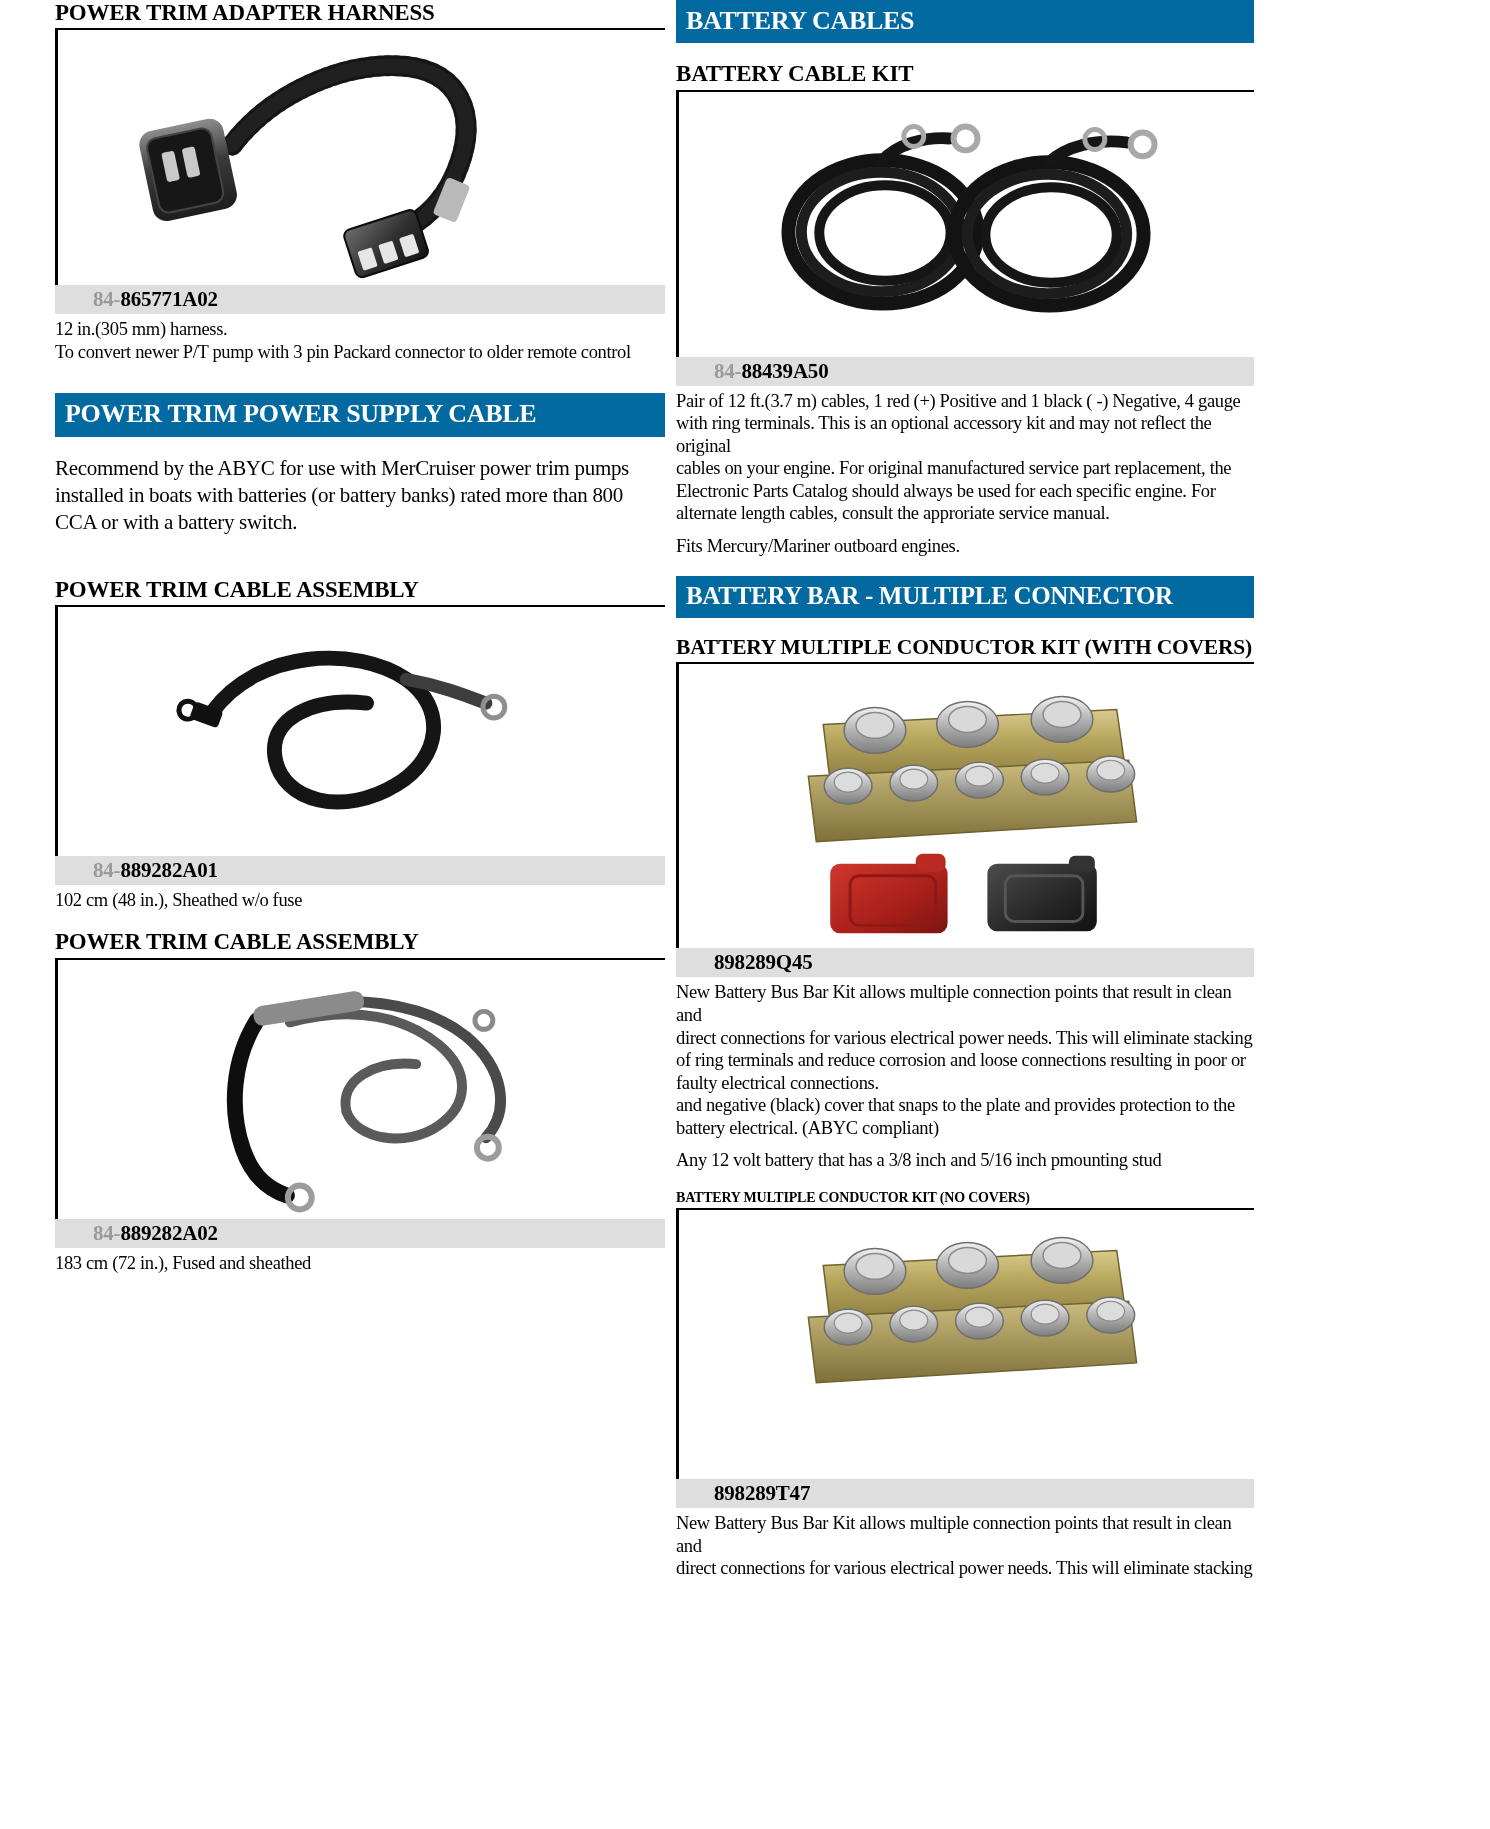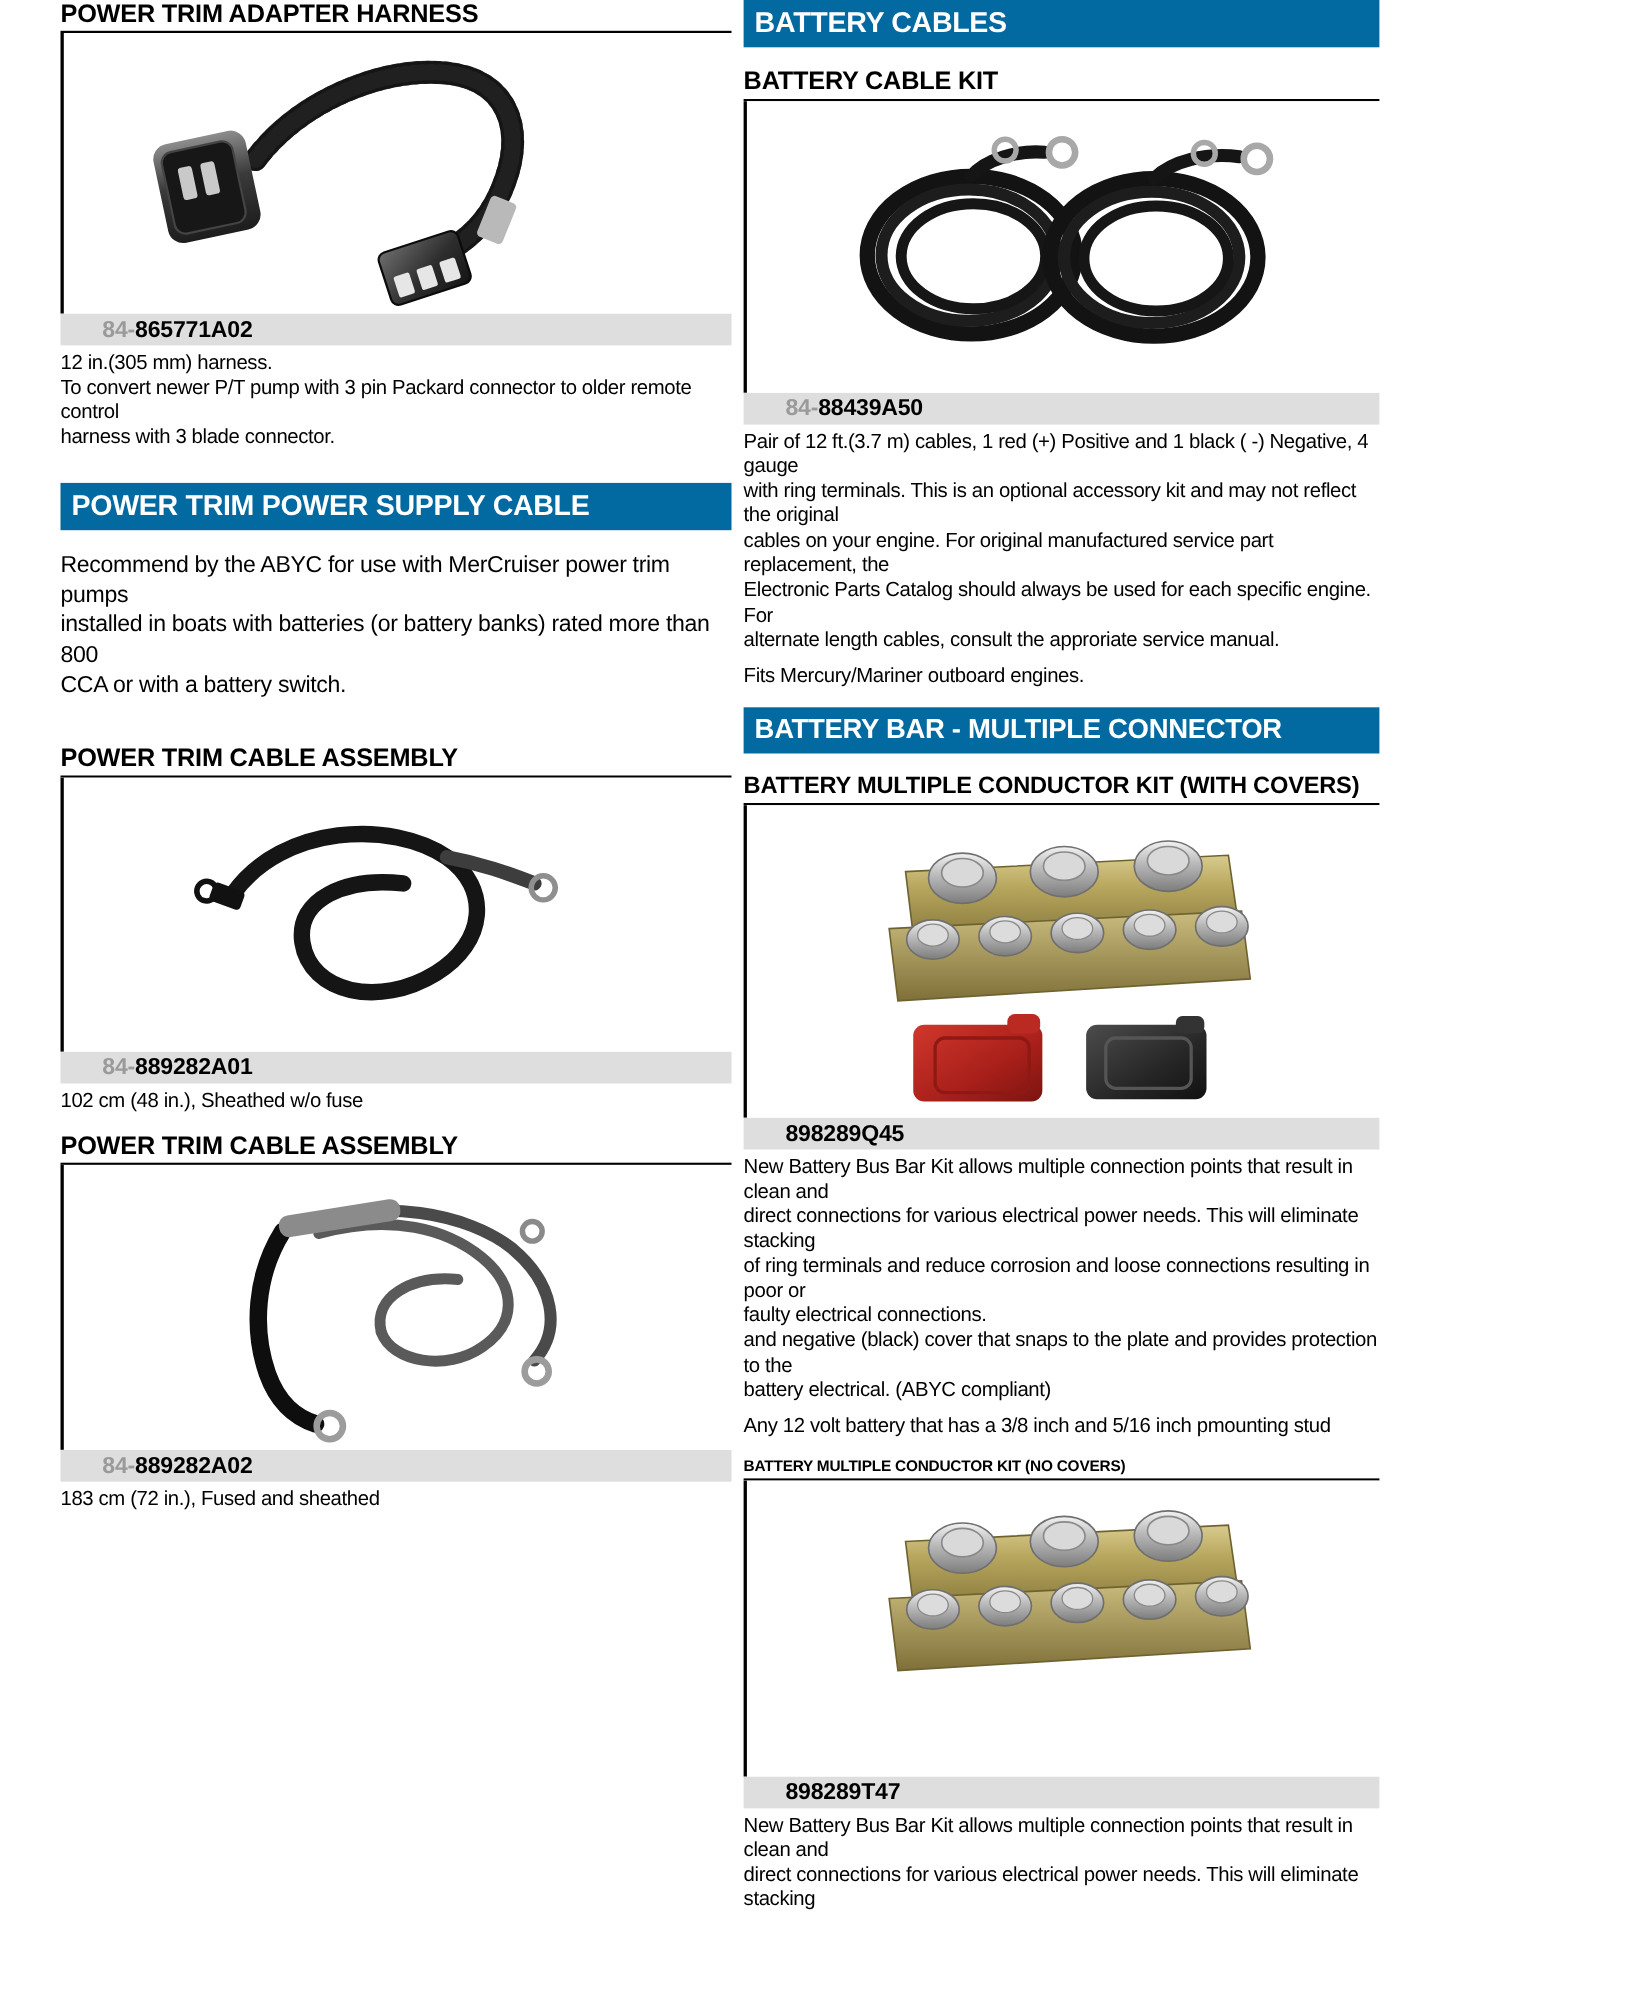--- a/index.html
+++ b/index.html
@@ -8,20 +8,21 @@
     height: 1829px;
     background: #ffffff;
     font-family: "Liberation Sans", sans-serif;
     color: #000;
   }
   .page {
     position: relative;
     width: 1490px;
     height: 1763px;
     padding: 0;
+    font-family: Liberation Serif, serif;
   }
   .col {
     position: absolute;
     top: 0;
   }
   .col-left  { left: 55px;  width: 610px; }
   .col-right { left: 676px; width: 578px; }
 
   
   .h-plain {
@@ -148,21 +149,20 @@
       </div>
 
       <div class="partbar">
         <span class="pfx">84-</span>
           <span class="num">865771A02</span>
       </div>
 
       <div class="body">
         <p>12 in.(305 mm) harness.</p>
         <p>To convert newer P/T pump with 3 pin Packard connector to older remote control</p>
-        <p>harness with 3 blade connector.</p>
       </div>
     </div>
 
     <div class="gap-l"></div>
 
     <div>
       <div class="h-black">POWER TRIM POWER SUPPLY CABLE</div>
       <div class="gap-m"></div>
       <div class="lead">
         <p>Recommend by the ABYC for use with MerCruiser power trim pumps</p>

